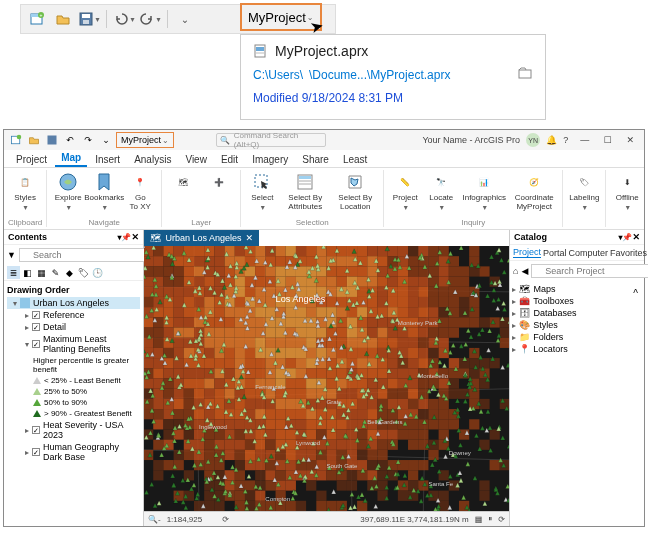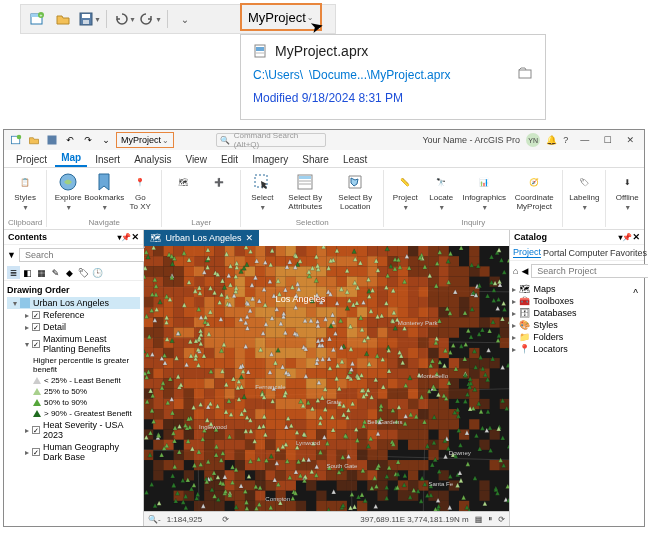--- a/index.html
+++ b/index.html
@@ -81,21 +81,21 @@
 
   .main-area { display: flex; flex: 1; min-height: 0; }
 
   .contents-panel {
     width: 140px; border-right: 1px solid #ccc; background: #fff;
     display: flex; flex-direction: column; font-size: 9px;
   }
   .panel-hdr { display: flex; align-items: center; padding: 2px 4px; font-weight: 600; border-bottom: 1px solid #eee; }
   .panel-hdr .spacer { flex: 1; }
   .panel-search { margin: 3px; display: flex; gap: 3px; align-items: center; }
-  .panel-search input { flex: 1; height: 14px; font-size: 9px; border: 1px solid #ccc; padding: 0 5px; }
+  .panel-search input { flex: 1; height: 14px; font-size: 9px; border: 1px solid #ccc; padding: 0 13px; }
   .panel-tool-row { display: flex; gap: 1px; padding: 1px 3px; border-bottom: 1px solid #eee; }
   .panel-tool-row .pt { width: 13px; height: 13px; border: 1px solid transparent; cursor: pointer; display: flex; align-items: center; justify-content: center; }
   .toc { flex: 1; overflow: hidden; padding: 2px 3px; }
   .toc-hdr { font-weight: 700; margin: 2px 0; }
   .toc-item { display: flex; align-items: center; gap: 3px; padding: 1px 0 1px 6px; }
   .toc-item.sel { background: #cfe8f6; }
   .toc-item.sub { padding-left: 18px; }
   .toc-item.sub2 { padding-left: 26px; font-size: 8px; }
   .sym-tri { width: 0; height: 0; border-left: 4px solid transparent; border-right: 4px solid transparent; border-bottom: 7px solid; }
 

